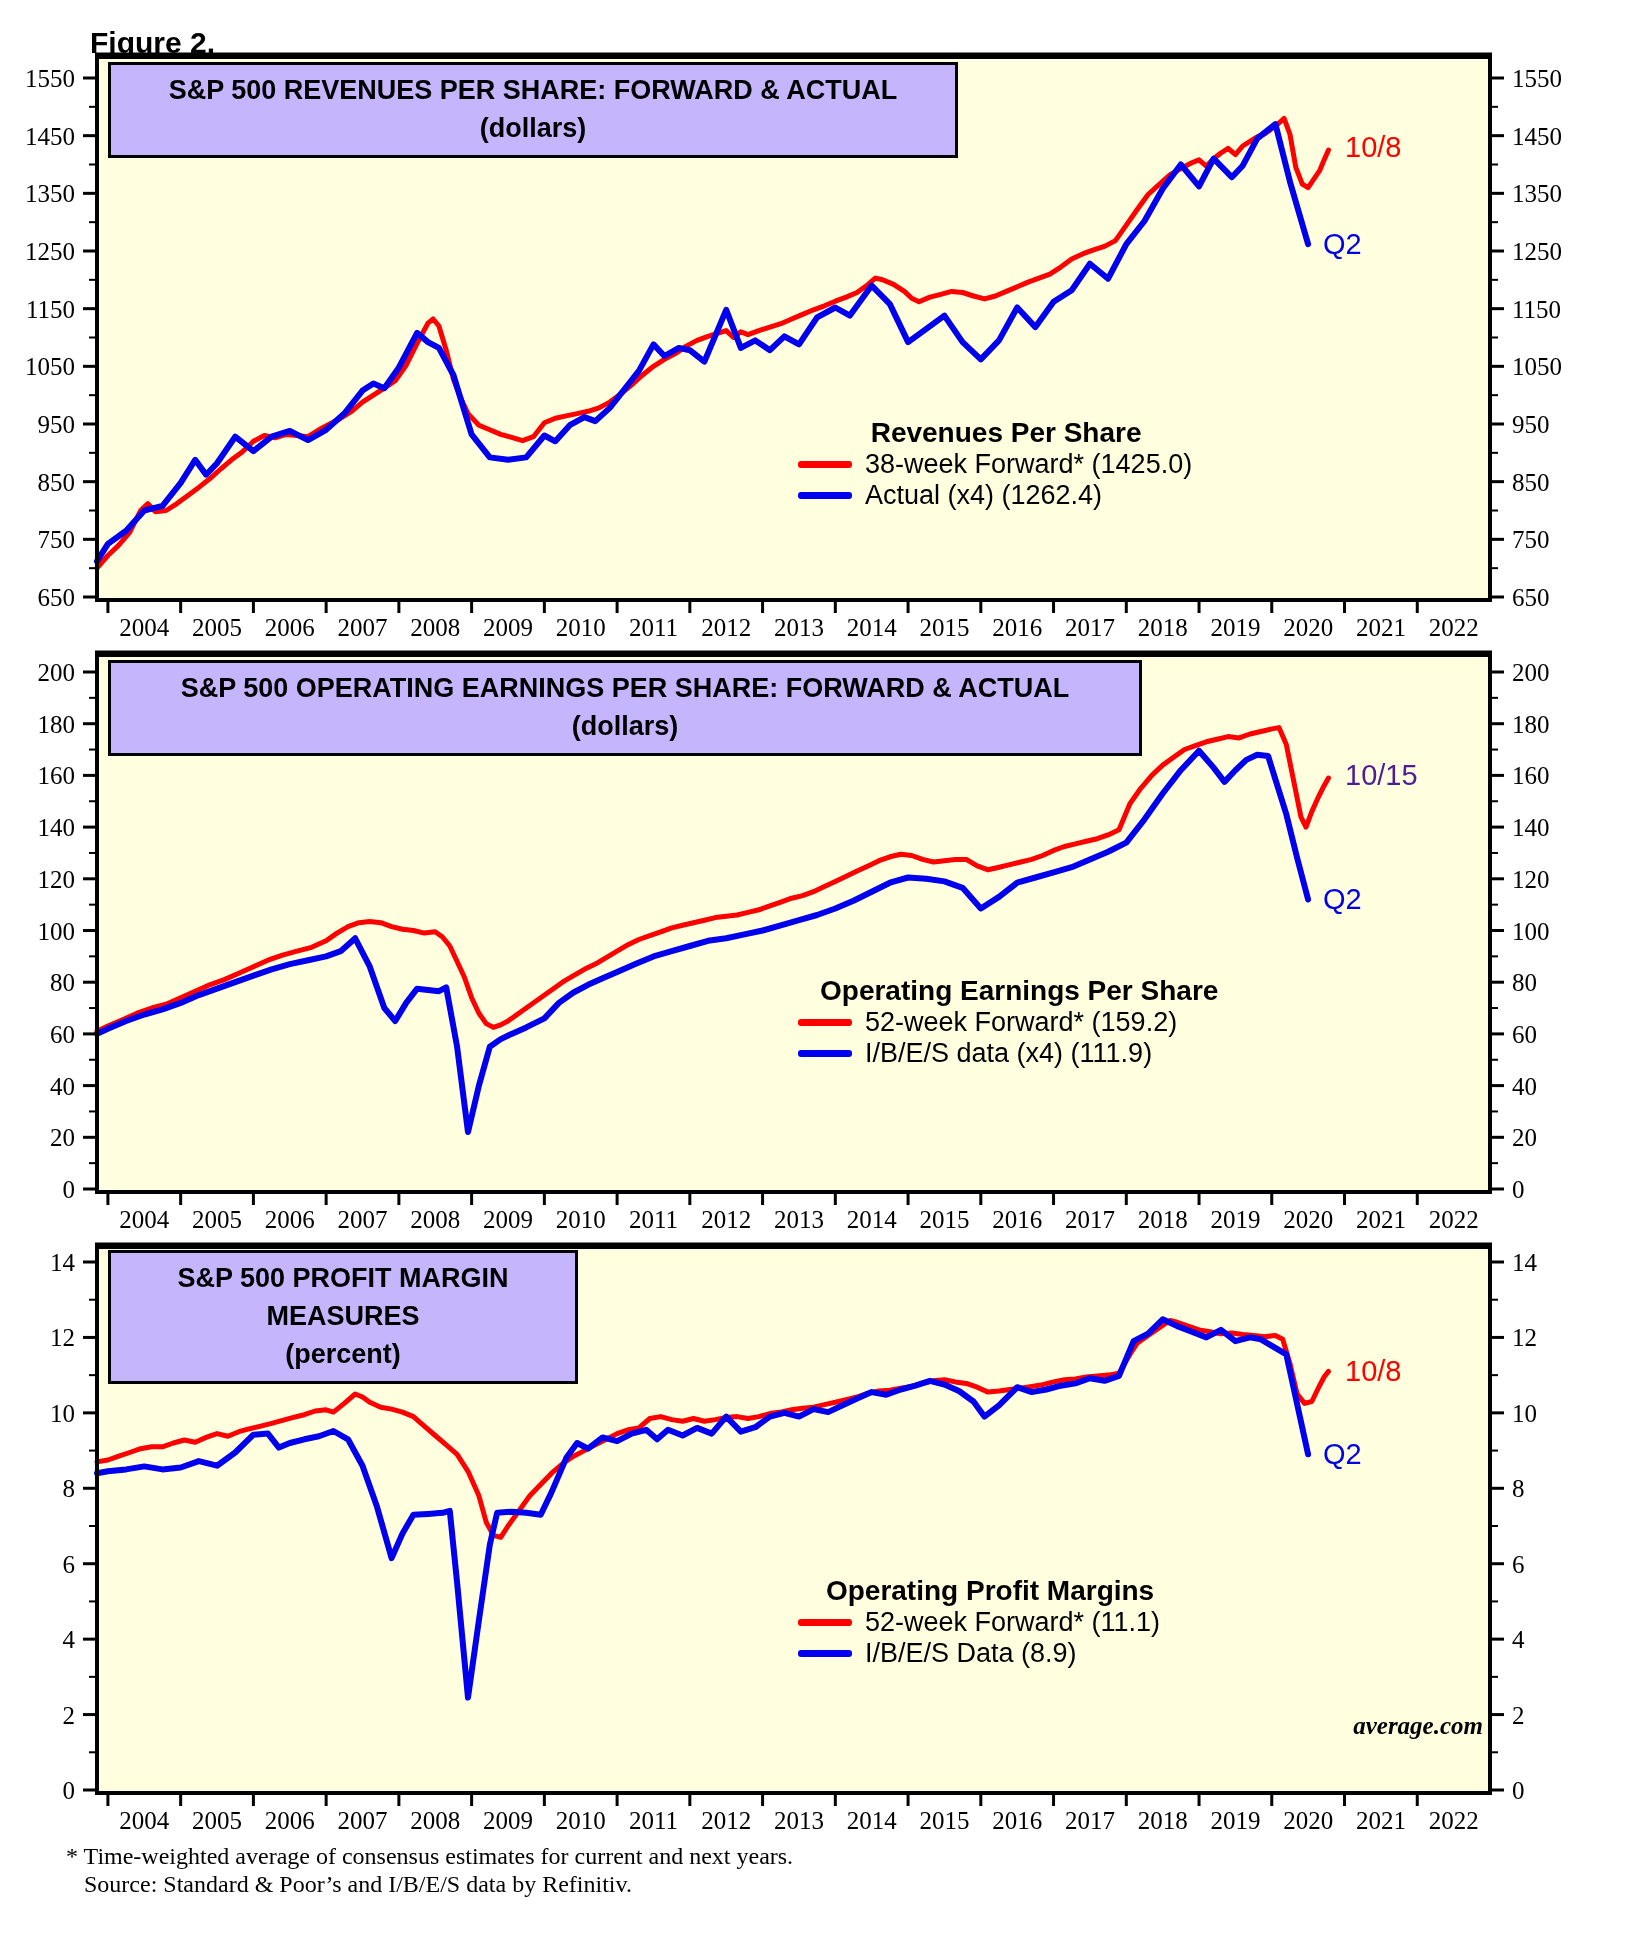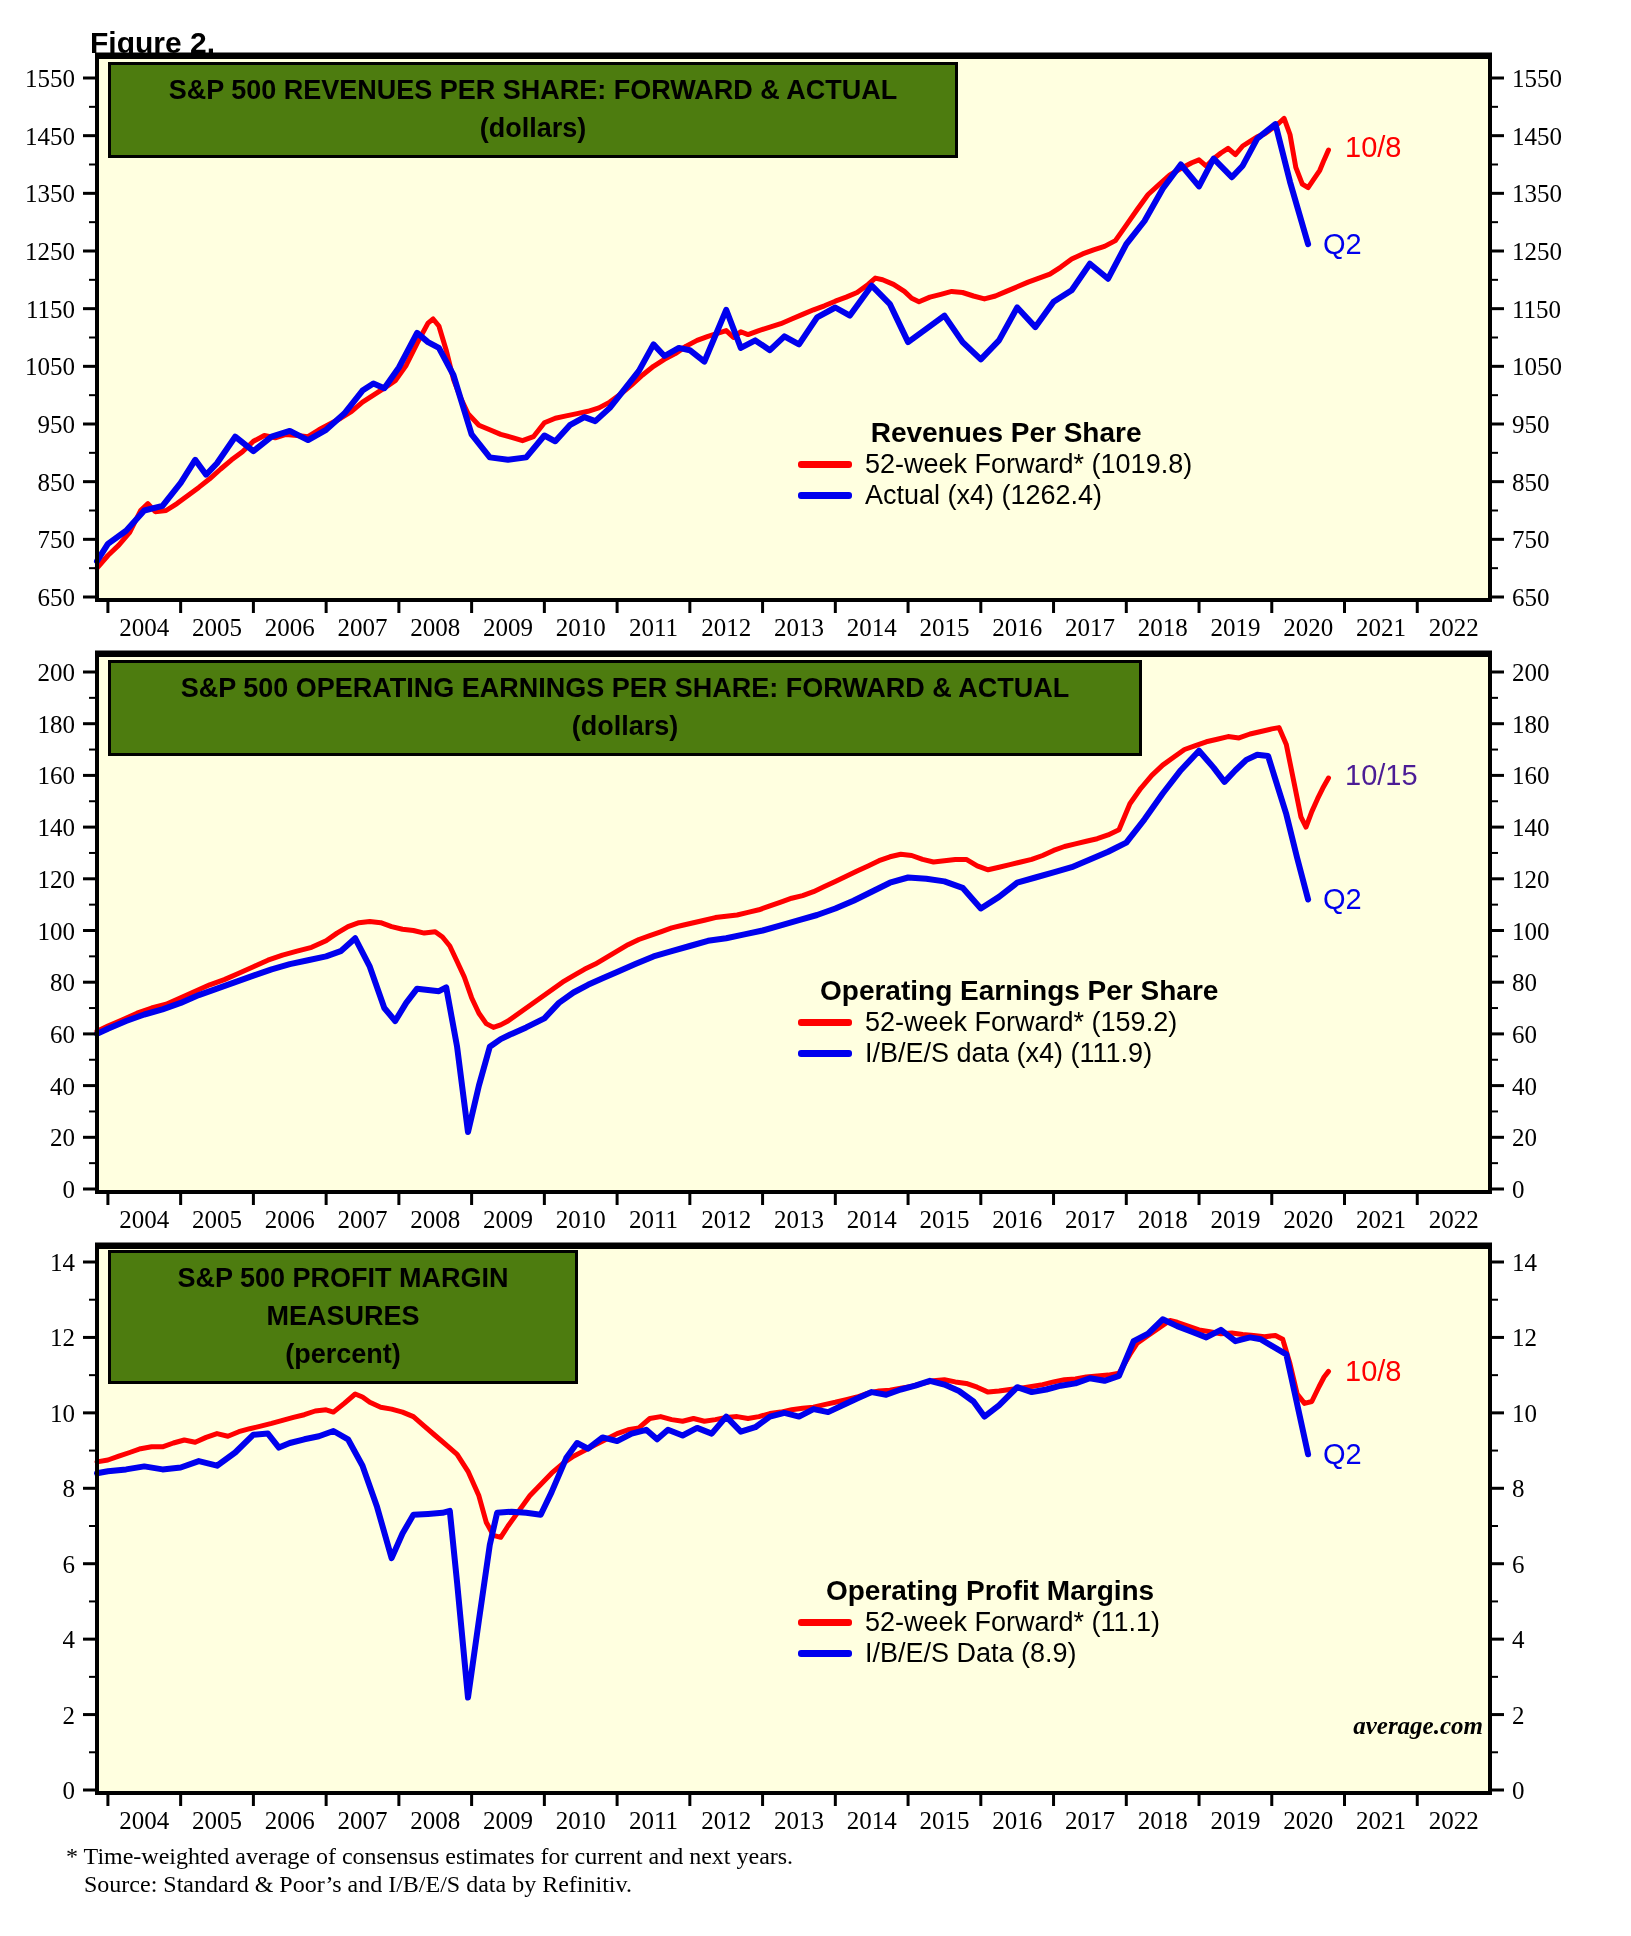--- a/index.html
+++ b/index.html
@@ -1,21 +1,21 @@
 <!DOCTYPE html>
 <html><head>
 <meta charset="utf-8">
 <style>
   html,body{margin:0;padding:0;background:#fff;}
   .page{position:relative;width:1631px;height:1936px;background:#ffffff;
         font-family:"Liberation Sans",sans-serif;overflow:hidden;}
   #chart-svg{position:absolute;left:0;top:0;}
   .ticklab{font-family:"Liberation Serif",serif;font-size:25px;fill:#000;}
   .figure-label{position:absolute;left:90px;top:26px;font-size:30px;font-weight:bold;color:#000;}
-  .titlebox{position:absolute;background:#4d7c0f;border:3px solid #000;text-align:center;
+  .titlebox{position:absolute;background:#c4b5fd;border:3px solid #000;text-align:center;
             padding:6px 0 8px;font-weight:bold;font-size:27px;line-height:38px;color:#000;z-index:3;}
   .tb0{left:108px;top:62px;width:844px;}
   .tb1{left:108px;top:660px;width:1028px;}
   .tb2{left:108px;top:1250px;width:464px;}
   .legend{position:absolute;left:798px;z-index:3;}
   .lg0{top:416px;}
   .lg1{top:974px;}
   .lg2{top:1574px;}
   .legend-title{font-size:28px;font-weight:bold;margin-left:22px;line-height:33px;color:#000;text-align:center;}
   .legend-item{display:flex;align-items:center;height:31px;}
@@ -342,21 +342,21 @@
   <div class="figure-label">Figure 2.</div>
 
   <div class="titlebox tb0">
     <div>S&amp;P 500 REVENUES PER SHARE: FORWARD &amp; ACTUAL</div>
     <div>(dollars)</div>
   </div>
   <div class="legend lg0">
     <div class="legend-title">Revenues Per Share</div>
     <div class="legend-item">
       <span class="swatch" style="background: rgb(255, 0, 0);"></span>
-      <span class="lab">52-week Forward* (1019.8)</span>
+      <span class="lab">38-week Forward* (1425.0)</span>
     </div>
     <div class="legend-item">
       <span class="swatch" style="background: rgb(0, 0, 238);"></span>
       <span class="lab">Actual (x4) (1262.4)</span>
     </div>
   </div>
   <div class="ann" style="left: 1345px; top: 131px; color: rgb(255, 0, 0);">10/8</div>
   <div class="ann" style="left: 1323px; top: 228px; color: rgb(0, 0, 238);">Q2</div>
 
   <div class="titlebox tb1">

